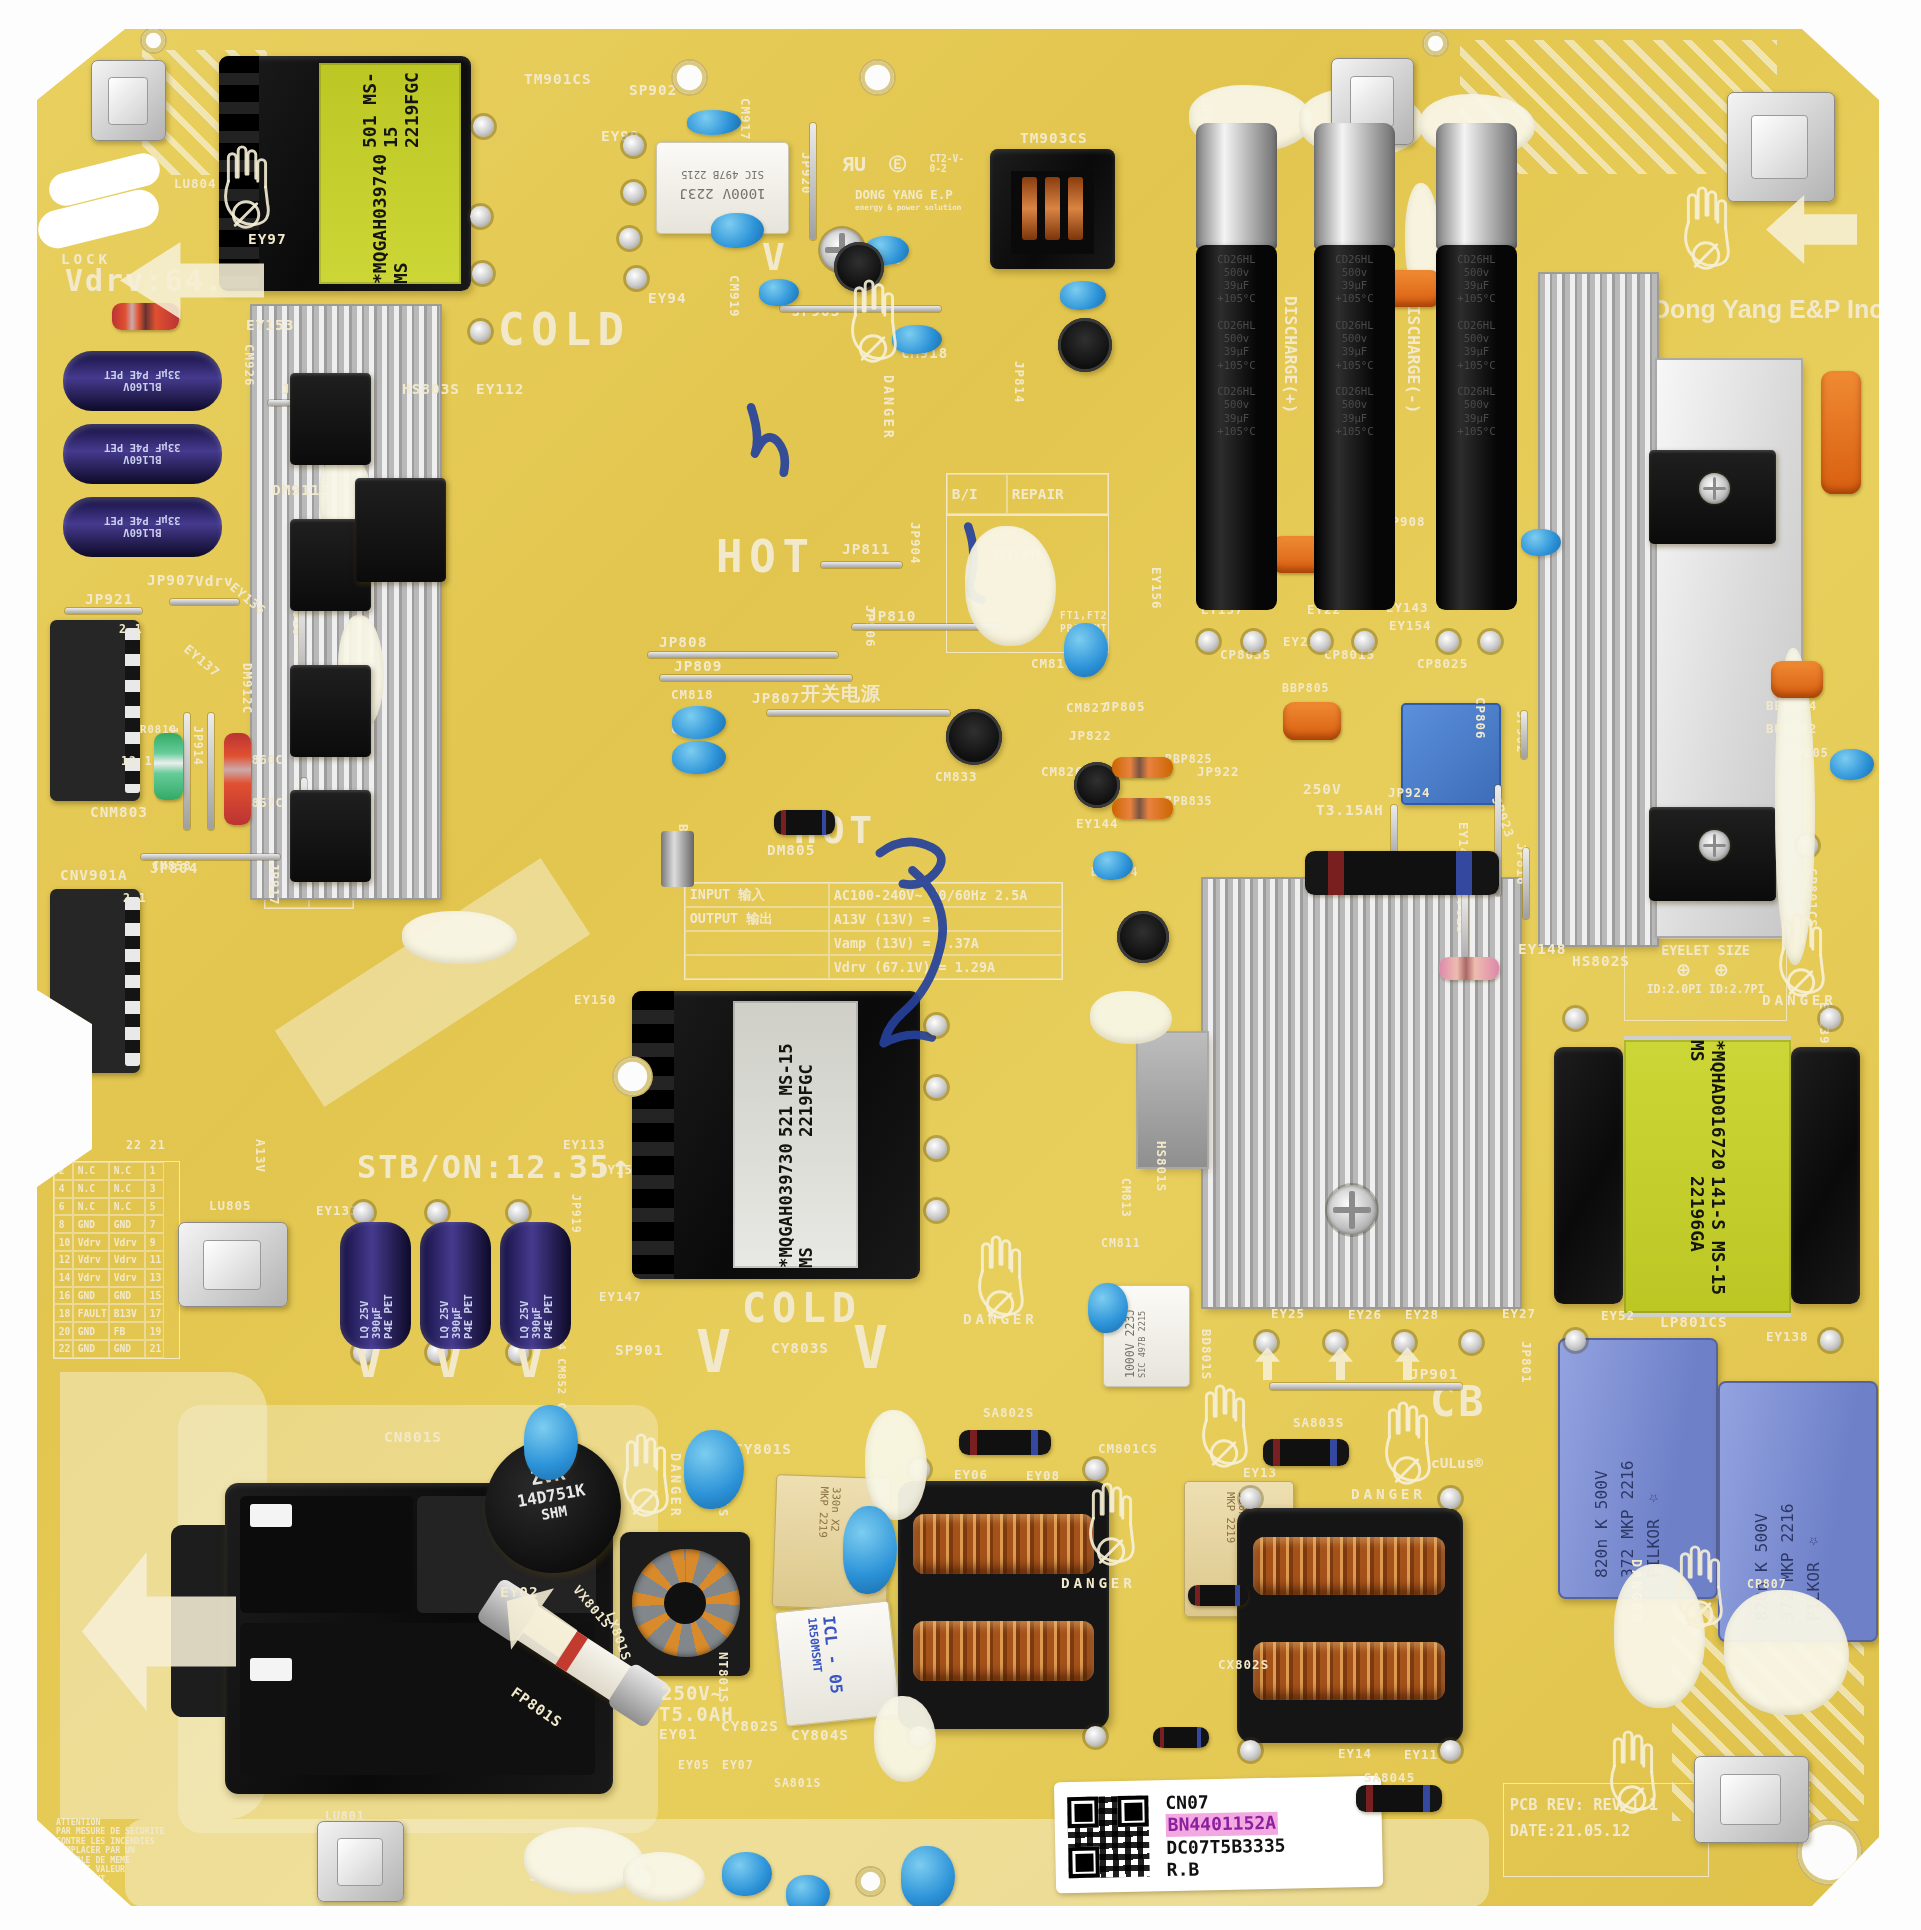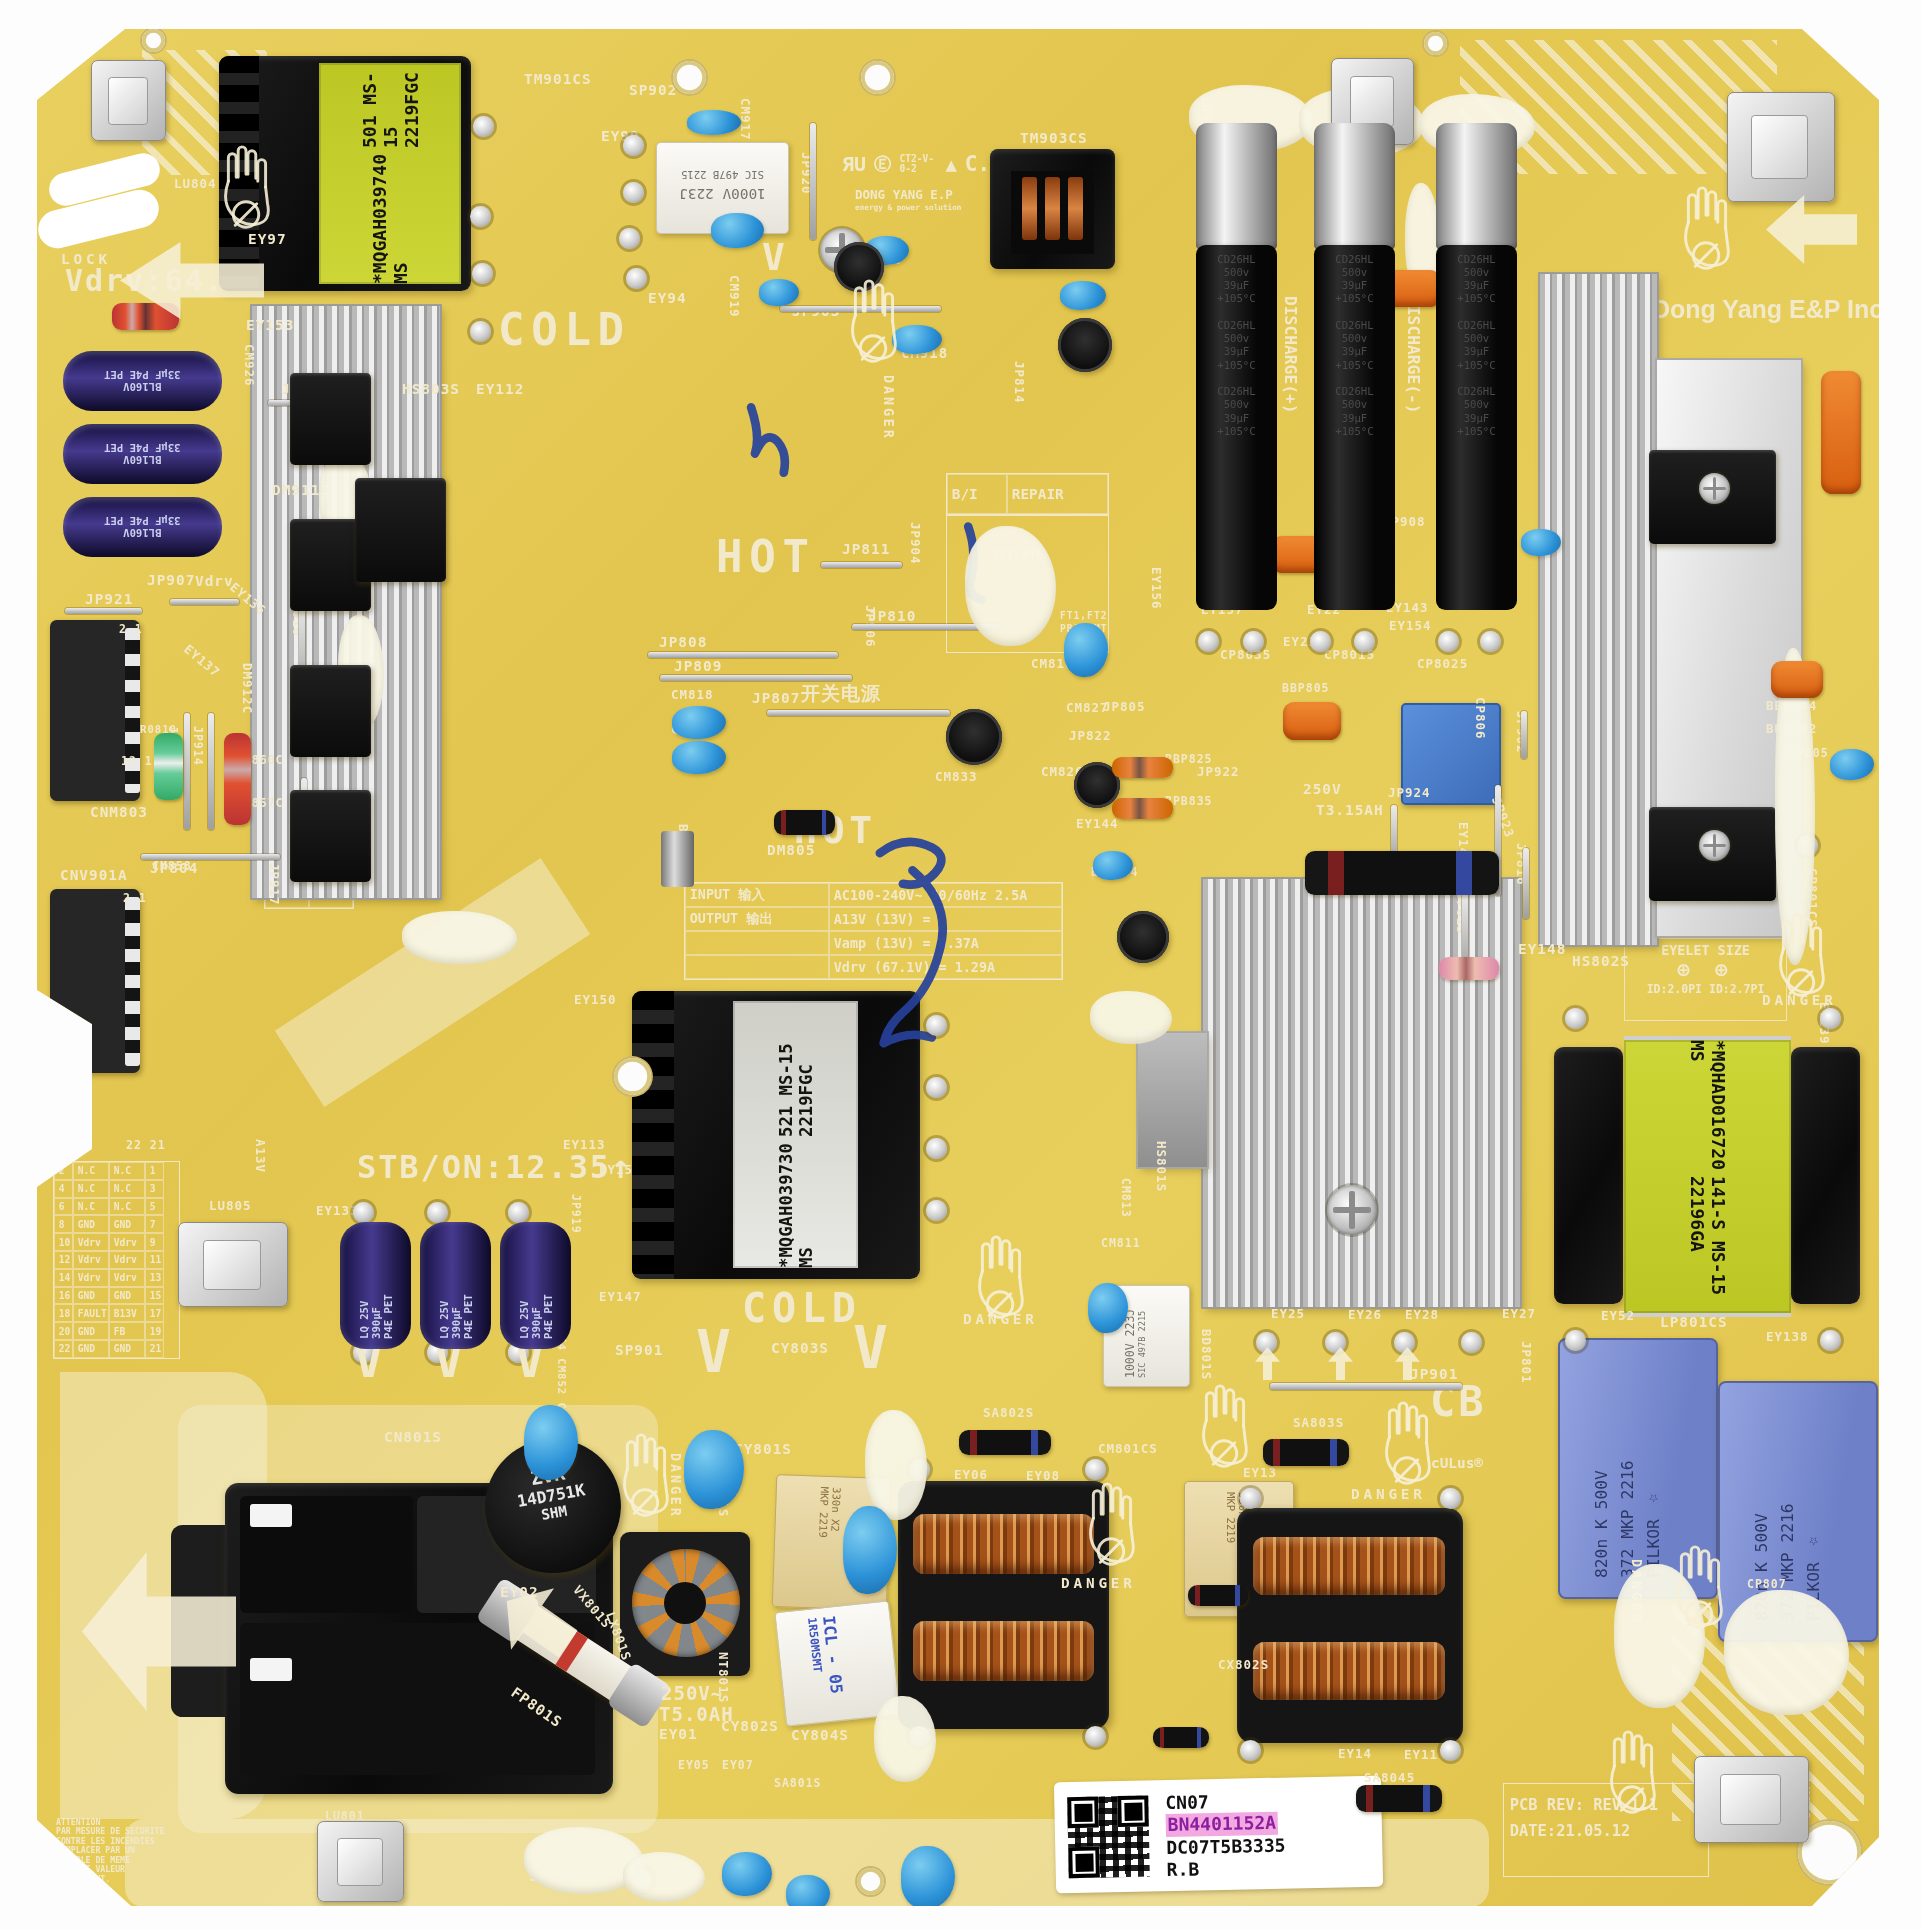--- a/index.html
+++ b/index.html
@@ -90,21 +90,21 @@
   <div class="silk" style="left:498px;top:307px;font-size:44px;letter-spacing:6.7px;">COLD</div>
   <div class="silk" style="left:716px;top:534px;font-size:44px;letter-spacing:6.7px;">HOT</div>
   <div class="silk" style="left:794px;top:811px;font-size:38px;letter-spacing:4.8px;">HOT</div>
   <div class="silk" style="left:742px;top:1287px;font-size:40px;letter-spacing:5.8px;">COLD</div>
   <div class="silk" style="left:1430px;top:1380px;font-size:42px;letter-spacing:2.9px;">CB</div>
   <div class="silk" style="left:1282px;top:296px;font-size:16.3px;writing-mode:vertical-rl;">DISCHARGE(+)</div>
   <div class="silk" style="left:1405px;top:296px;font-size:16.3px;writing-mode:vertical-rl;">DISCHARGE(-)</div>
   <div class="silk" style="left:1577px;top:296px;font-size:25px;font-family:'Liberation Sans',sans-serif;">造商：Dong Yang E&amp;P Inc.</div>
   <div class="silk" style="left:1431px;top:1456px;font-size:14.4px;">cULus®</div>
 
-  <div class="abs" style="left:842px;top:152px;display:flex;gap:8px;align-items:center;color:#f2e9cb;font-weight:bold;">
+  <div class="abs" style="left:842px;top:152px;display:flex;gap:23px;align-items:center;color:#f2e9cb;font-weight:bold;">
     <span style="font-size:20px;">ЯU</span>
     <span style="font-size:17.3px;">Ⓔ</span>
     <span style="font-size:9.6px;width:38px;white-space:normal;line-height:1;">CT2-V-0-2</span>
     <span style="font-size:19px;">▲</span>
     <span style="font-size:21px;">C.8</span>
   </div>
   <div class="silk" style="left:855px;top:188px;font-size:12.5px;">DONG YANG E.P</div>
   <div class="silk" style="left:855px;top:204px;font-size:7.7px;">energy &amp; power solution</div>
 
   <div class="tbl" style="left:946px;top:473px;width:161px;grid-template-columns:60px 1fr;font-size:14.4px;">

